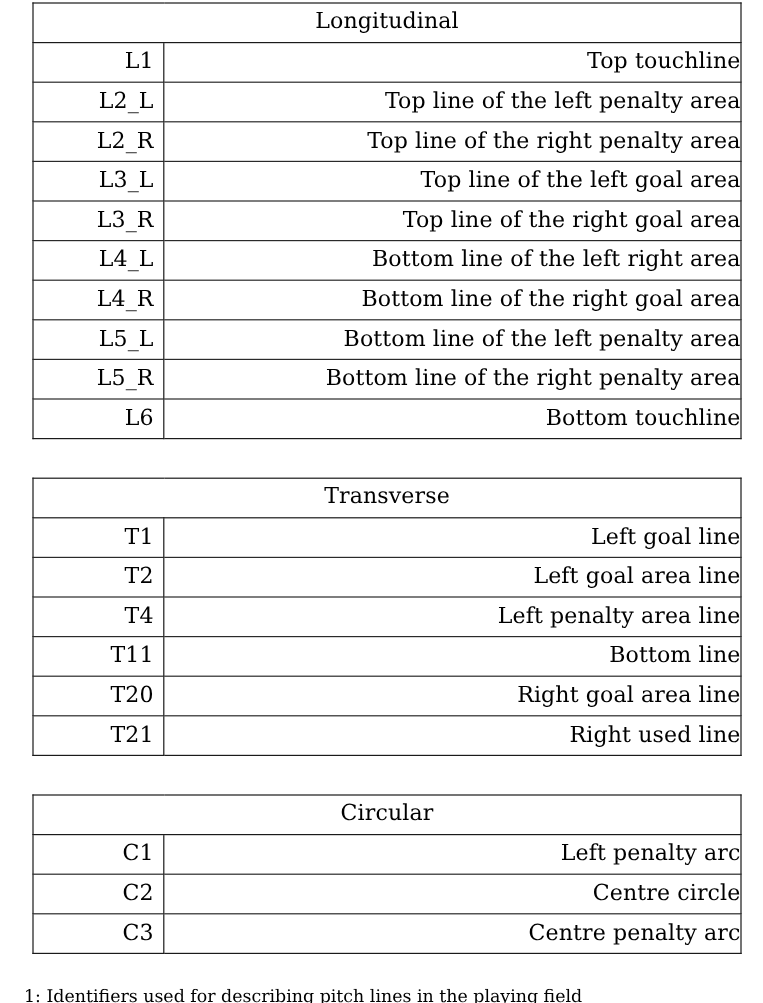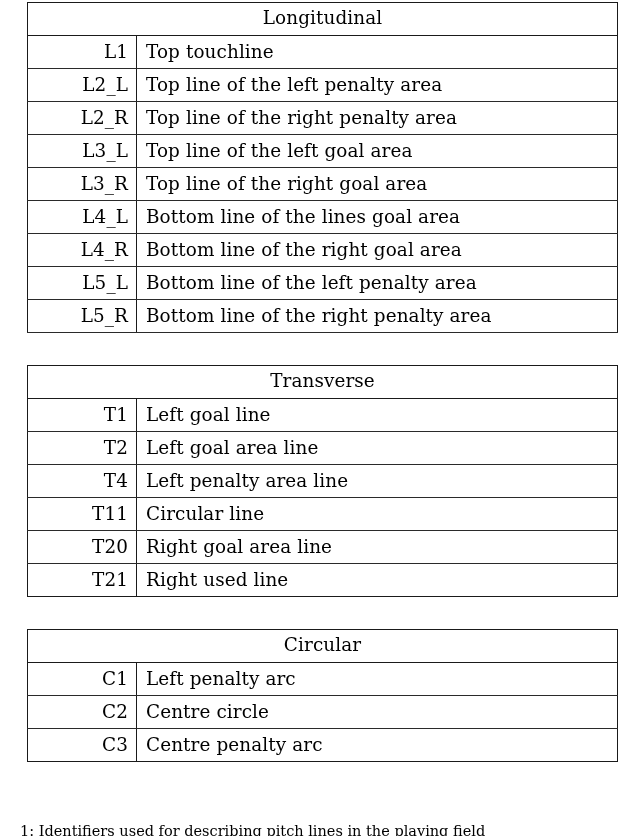--- a/index.html
+++ b/index.html
@@ -68,21 +68,21 @@
   tr.data-row td.code-cell {
     text-align: right;
     padding-right: 8px;
     border-left: 1.6px solid #1a1a1a;
     border-right: 1.6px solid #1a1a1a;
     border-bottom: 1.1px solid #2a2a2a;
     white-space: nowrap;
     margin-top: 35px;
   }
   tr.data-row td.desc-cell {
-    text-align: left;
+    text-align: right;
     padding-left: 9px;
     border-right: 1.6px solid #1a1a1a;
     border-bottom: 1.1px solid #2a2a2a;
     white-space: nowrap;
   }
   tr.data-row.last-row td.code-cell,
   tr.data-row.last-row td.desc-cell {
     border-bottom: 1.6px solid #1a1a1a;
   }
 
@@ -146,55 +146,59 @@
           <tr class="data-row">
             <td class="code-cell">L3_L</td>
             <td class="desc-cell">Top line of the left goal area</td>
           </tr>
           <tr class="data-row">
             <td class="code-cell">L3_R</td>
             <td class="desc-cell">Top line of the right goal area</td>
           </tr>
           <tr class="data-row">
             <td class="code-cell">L4_L</td>
-            <td class="desc-cell">Bottom line of the lines goal area</td>
+            <td class="desc-cell">Bottom line of the left right area</td>
           </tr>
           <tr class="data-row">
             <td class="code-cell">L4_R</td>
             <td class="desc-cell">Bottom line of the right goal area</td>
           </tr>
           <tr class="data-row">
             <td class="code-cell">L5_L</td>
             <td class="desc-cell">Bottom line of the left penalty area</td>
           </tr>
           <tr class="data-row">
             <td class="code-cell">L5_R</td>
             <td class="desc-cell">Bottom line of the right penalty area</td>
           </tr>
+          <tr class="data-row last-row">
+            <td class="code-cell">L6</td>
+            <td class="desc-cell">Bottom touchline</td>
+          </tr>
           <tr class="block-gap">
             <td colspan="2"></td>
           </tr>
           <tr class="section-head">
             <td colspan="2">Transverse</td>
           </tr>
           <tr class="data-row">
             <td class="code-cell">T1</td>
             <td class="desc-cell">Left goal line</td>
           </tr>
           <tr class="data-row">
             <td class="code-cell">T2</td>
             <td class="desc-cell">Left goal area line</td>
           </tr>
           <tr class="data-row">
             <td class="code-cell">T4</td>
             <td class="desc-cell">Left penalty area line</td>
           </tr>
           <tr class="data-row">
             <td class="code-cell">T11</td>
-            <td class="desc-cell">Circular line</td>
+            <td class="desc-cell">Bottom line</td>
           </tr>
           <tr class="data-row">
             <td class="code-cell">T20</td>
             <td class="desc-cell">Right goal area line</td>
           </tr>
           <tr class="data-row last-row">
             <td class="code-cell">T21</td>
             <td class="desc-cell">Right used line</td>
           </tr>
           <tr class="block-gap">

